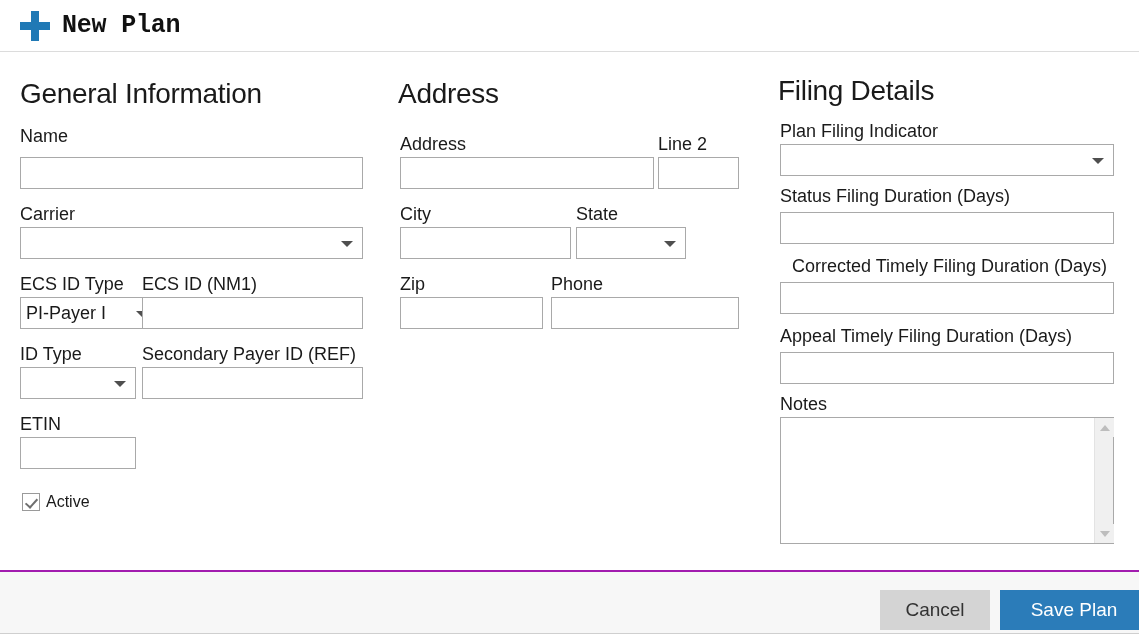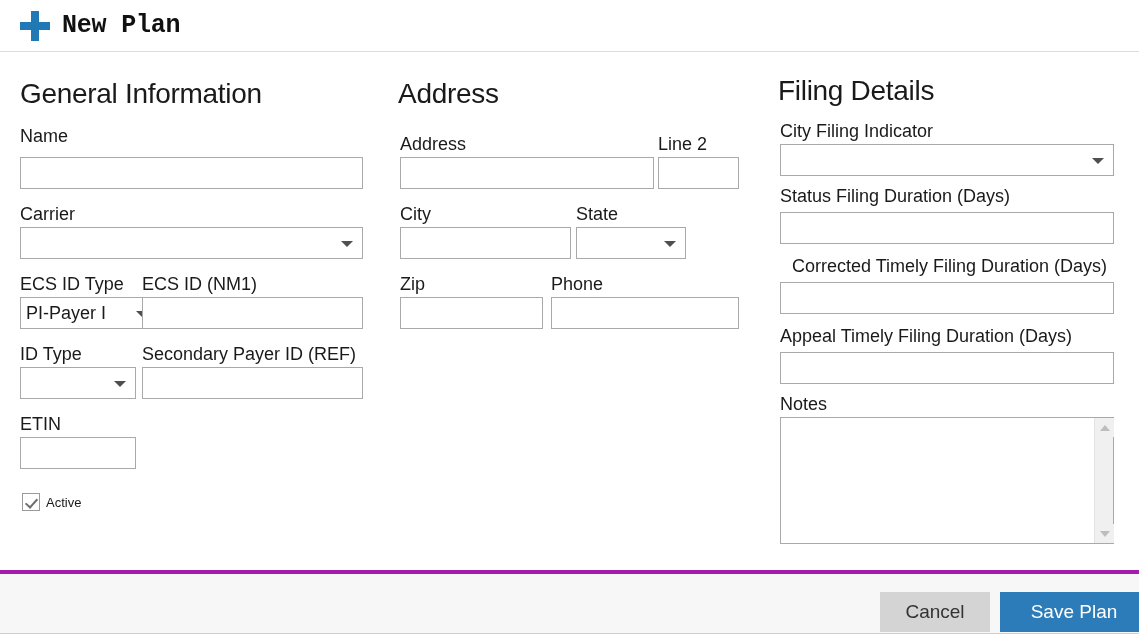--- a/index.html
+++ b/index.html
@@ -122,21 +122,21 @@
     content: "";
     position: absolute;
     left: 5px; top: 2px;
     width: 5px; height: 10px;
     border: solid #6e6e6e;
     border-width: 0 2px 2px 0;
     transform: rotate(42deg);
   }
   .chklabel {
     margin-left: 6px;
-    font-size: 13px;
+    font-size: 16px;
     color: #1a1a1a;
   }
 
   
   .redbox {
     position: absolute;
     left: 387px; top: 349px;
     width: 370px; height: 209px;
     border: 5px solid #ee1c25;
     background: #ffffff;
@@ -180,21 +180,21 @@
     border-left: 5px solid transparent;
     border-right: 5px solid transparent;
     border-top: 6px solid #bdbdbd;
   }
 
   
   .footer {
     position: absolute; left: 0; top: 570px;
     width: 1139px; height: 64px;
     background: #f7f7f7;
-    border-top: 4px solid #a21caf;
+    border-top: 2px solid #a21caf;
     border-bottom: 1px solid #cfcfcf;
   }
   .btn {
     position: absolute;
     top: 18px;
     height: 40px;
     border: none;
     font-size: 19px;
     font-family: "Liberation Sans", sans-serif;
     cursor: pointer;
@@ -283,21 +283,21 @@
       <div class="fld-label abs" style="left:2px; top:220px;">Zip</div>
       <input class="txtbox abs" style="left: 2px; top: 244px; width: 143px;" value="">
 
       <div class="fld-label abs" style="left:153px; top:220px;">Phone</div>
       <input class="txtbox abs" style="left: 153px; top: 244px; width: 188px;" value="">
     </div>
 
     <div class="col col-filing">
       <div class="section-title title-file">Filing Details</div>
 
-      <div class="fld-label abs" style="left:2px; top:67px;">City Filing Indicator</div>
+      <div class="fld-label abs" style="left:2px; top:67px;">Plan Filing Indicator</div>
       <div class="ddl abs" style="left:2px; top:91px; width:334px;">
         <span class="sel-text"></span>
         <span class="arrow"></span>
       </div>
 
       <div class="fld-label abs" style="left:2px; top:132px;">Status Filing Duration (Days)</div>
       <input class="txtbox abs" style="left: 2px; top: 159px; width: 334px;" value="">
 
       <div class="fld-label abs" style="left:14px; top:202px;">Corrected Timely Filing Duration (Days)</div>
       <input class="txtbox abs" style="left: 2px; top: 229px; width: 334px;" value="">

